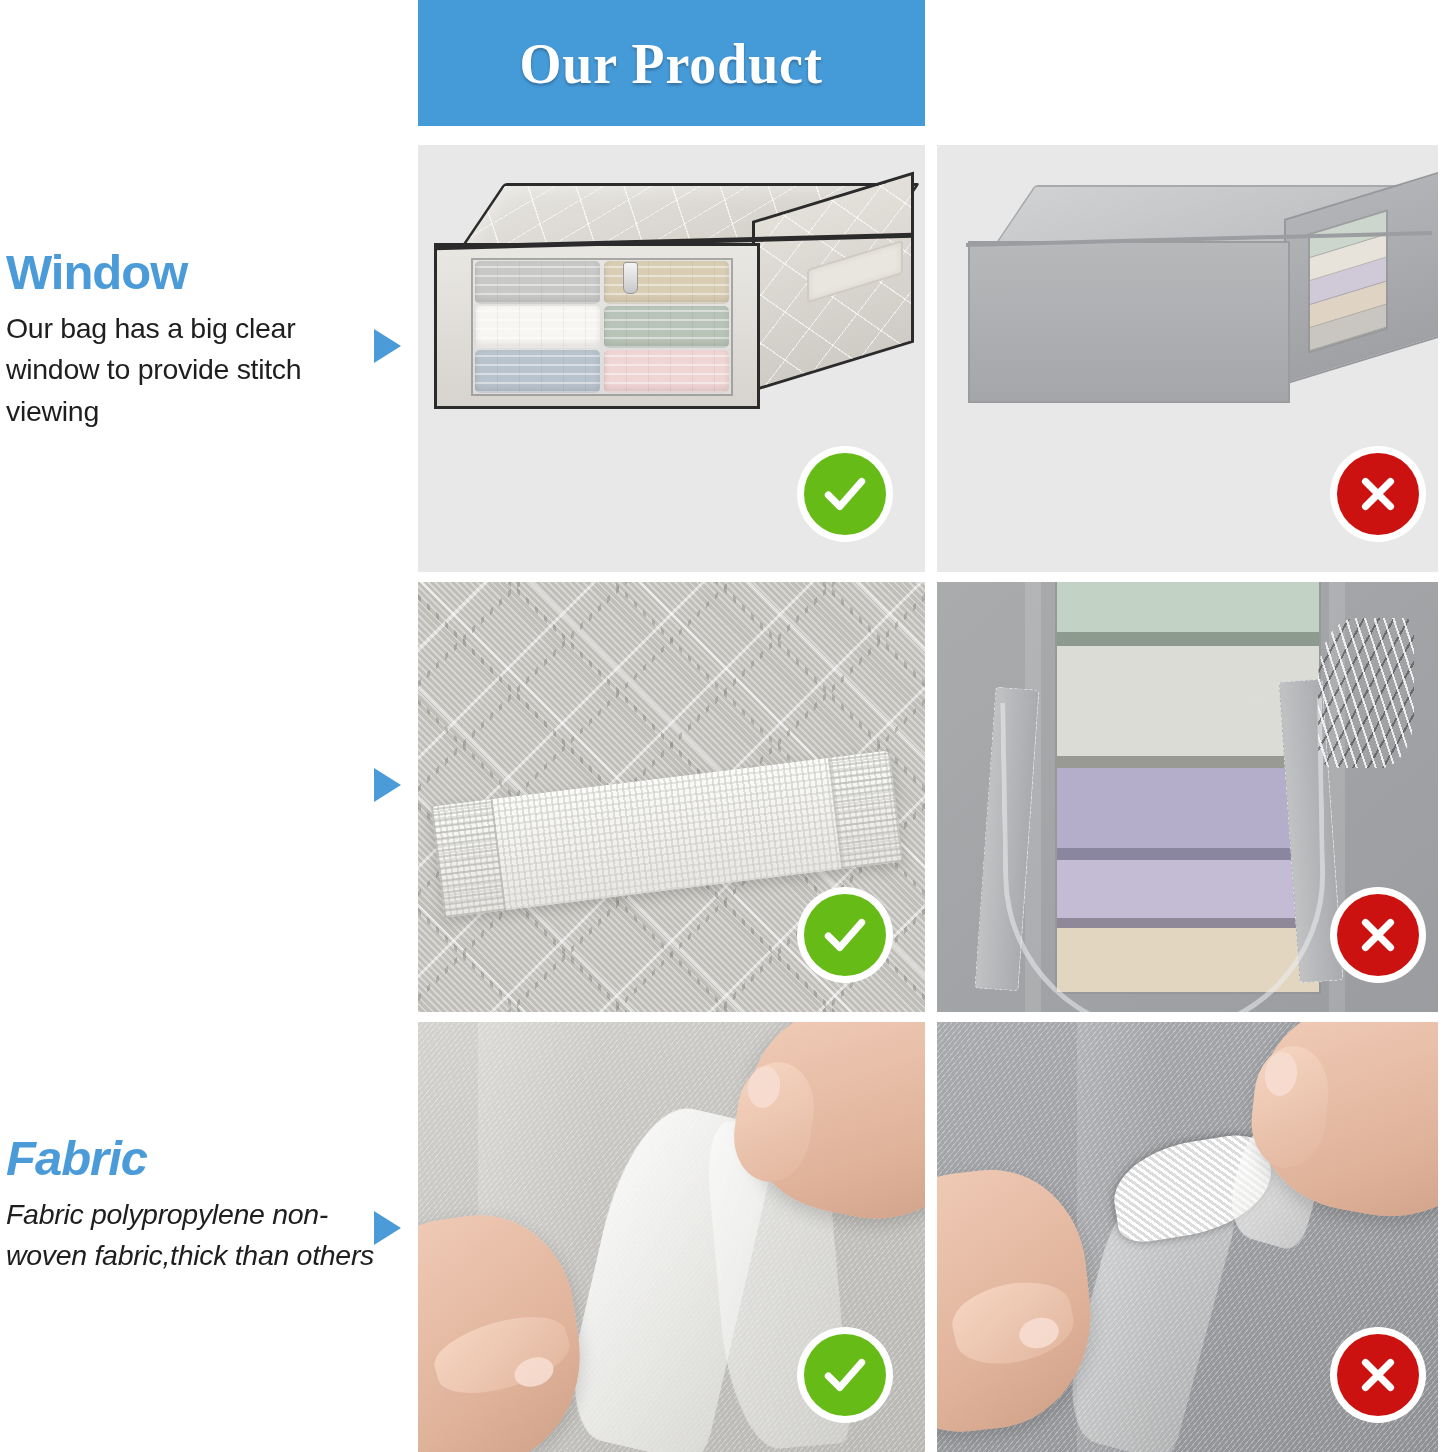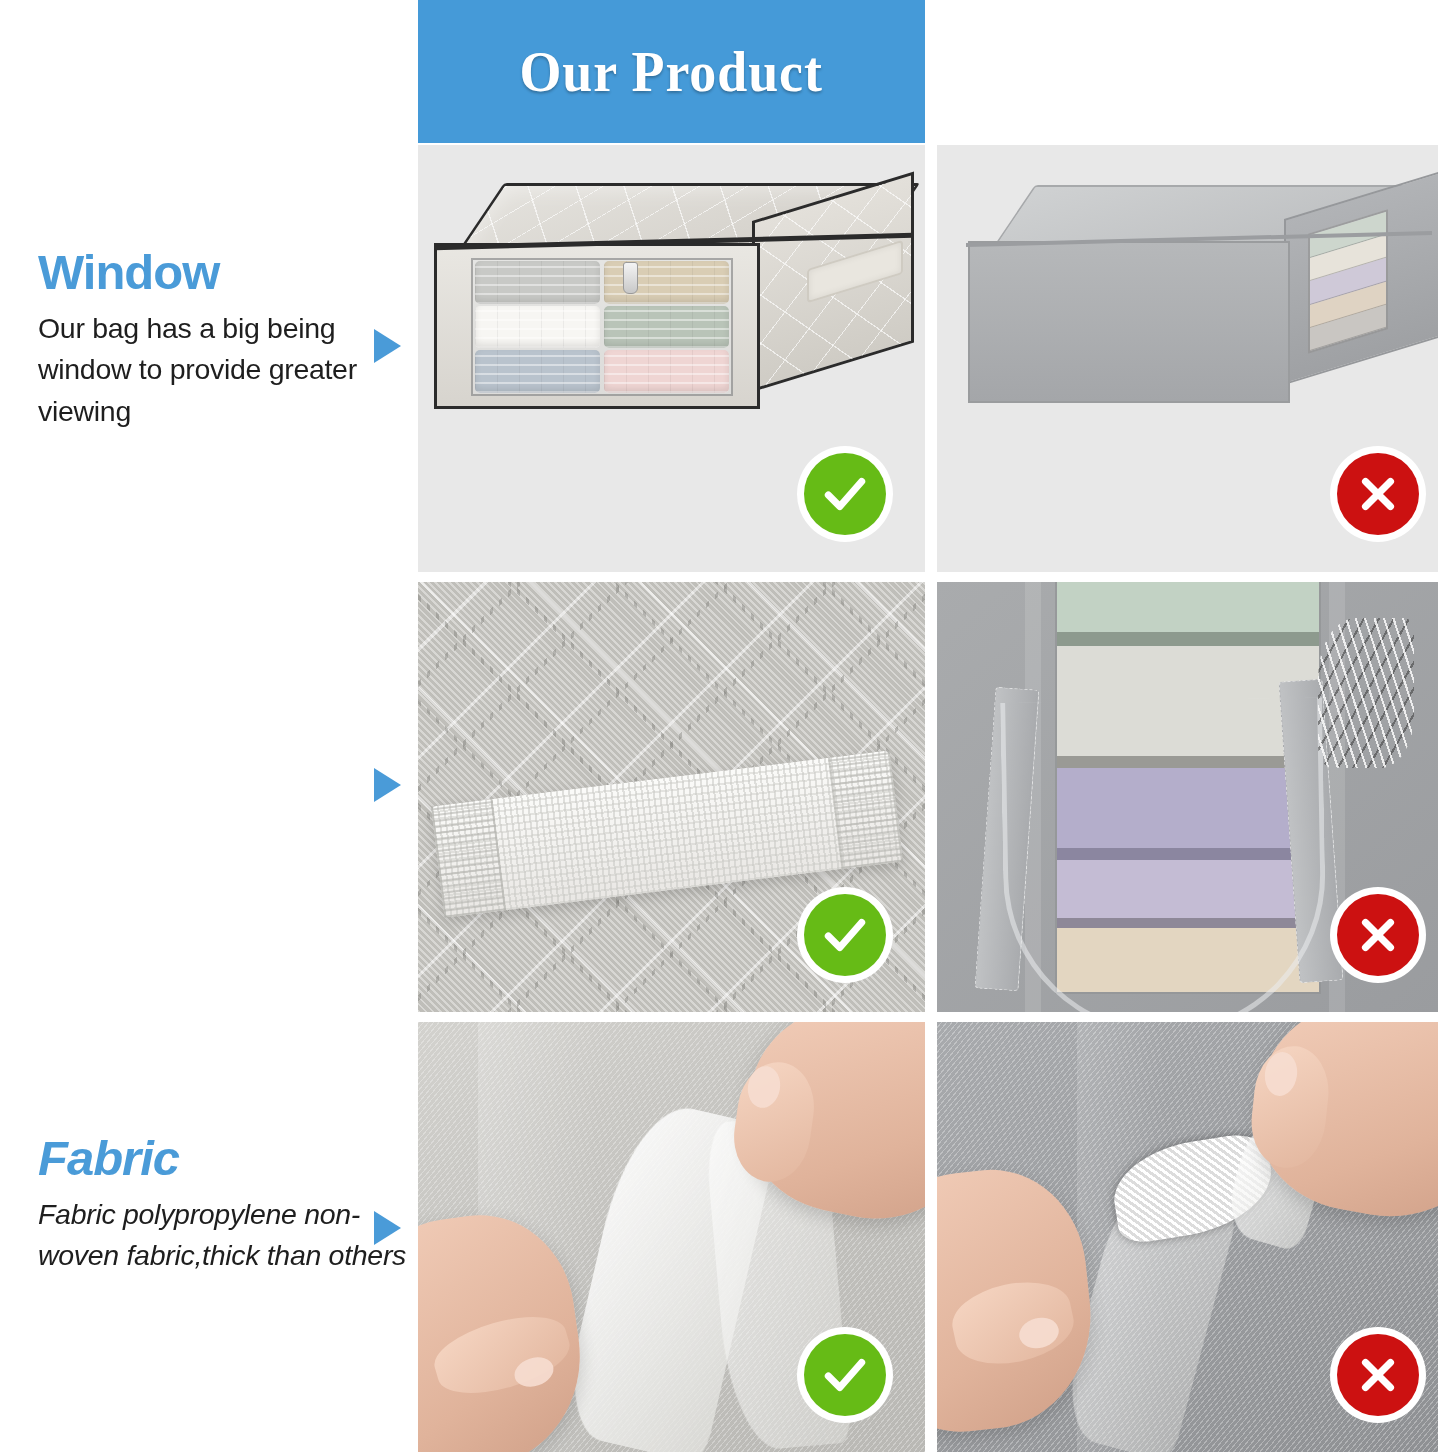--- a/index.html
+++ b/index.html
@@ -7,21 +7,21 @@
     width:1445px;height:1452px;
     background:#ffffff;
     font-family:"Liberation Sans", sans-serif;
     overflow:hidden;
     position:relative;
   }
   .sheet{position:relative;width:1445px;height:1452px;}
 
   
   .textcol{position:absolute;left:0;top:0;width:418px;height:1452px;background:#fff;}
-  .feature{position:absolute;left:6px;width:410px;margin-left:32px;}
+  .feature{position:absolute;left:6px;width:410px;}
   .feature .title{
     font-family:"Liberation Sans", sans-serif;
     font-weight:bold;
     font-size:49px;
     letter-spacing:-1px;
     color:#4a9bd8;
     line-height:1.02;
     margin:0 0 10px 0;
     white-space:nowrap;
   }
@@ -37,21 +37,21 @@
   .arrow{
     position:absolute;
     width:0;height:0;
     border-top:17px solid transparent;
     border-bottom:17px solid transparent;
     border-left:27px solid #4a9bd8;
   }
 
   
   .hdr{
-    position:absolute;height:143px;
+    position:absolute;height:126px;
     display:flex;align-items:center;justify-content:center;
   }
   .hdr span{
     color:#ffffff;
     font-family:"Liberation Serif", serif;
     font-weight:bold;
     font-size:58px;
     letter-spacing:1px;
     transform:scaleX(0.93);
     text-shadow:0 2px 3px rgba(0,0,0,.28);
@@ -252,21 +252,21 @@
 </style>
 </head>
 <body>
 
 <div class="sheet">
 
   <div class="textcol">
 
     <div class="feature" style="top:248px;">
       <div class="title">Window</div>
-      <div class="desc">Our bag has a big being window to provide greater viewing</div>
+      <div class="desc">Our bag has a big clear window to provide stitch viewing</div>
     </div>
     <div class="arrow" style="left:374px;top:329px;"></div>
 
     <div class="arrow" style="left:374px;top:768px;"></div>
 
     <div class="feature" style="top:1134px;font-style:italic;">
       <div class="title">Fabric</div>
       <div class="desc" style="width:400px;">Fabric polypropylene non-woven fabric,thick than others</div>
     </div>
     <div class="arrow" style="left:374px;top:1211px;"></div>

